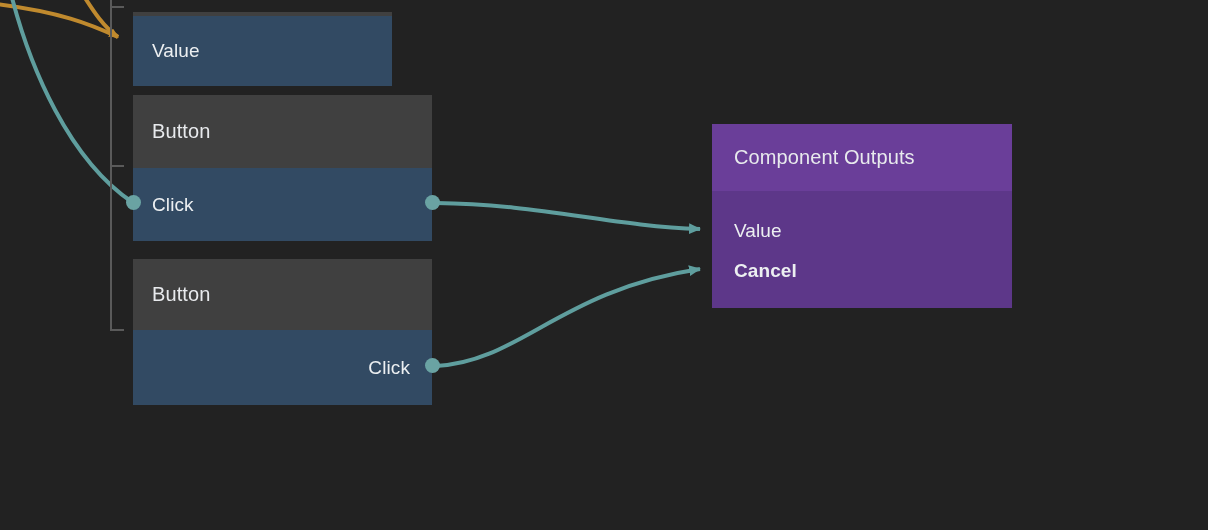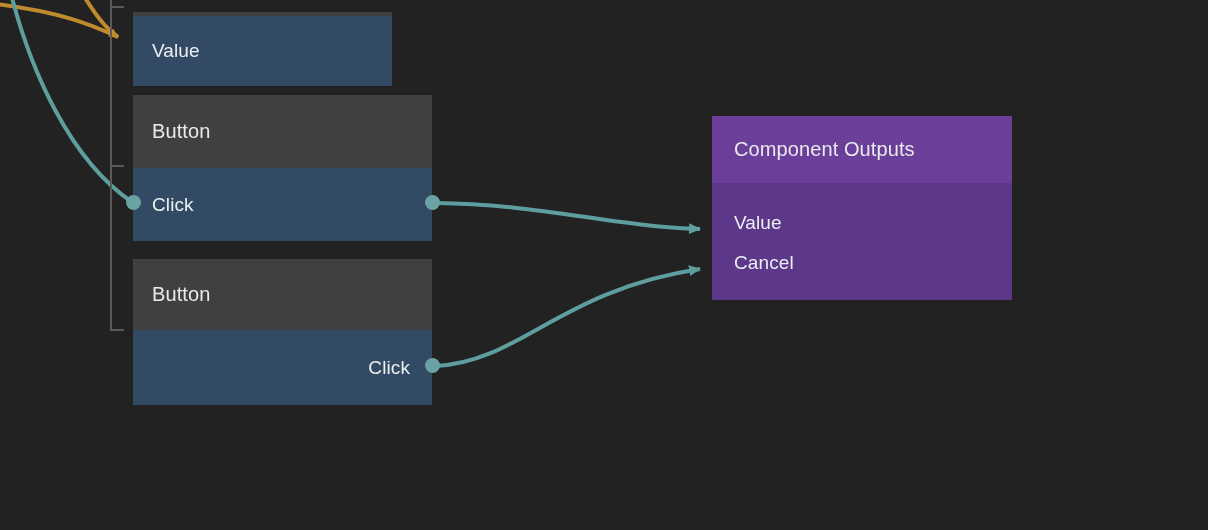--- a/index.html
+++ b/index.html
@@ -131,27 +131,27 @@
       <span>Button</span>
     </div>
     <div class="node-body" style="height:75px;">
       <div class="port-row out" style="height:75px;">
         <span>Click</span>
       </div>
     </div>
   </div>
   <div class="port-dot" style="left:425px; top:358px;"></div>
 
-  <div class="node purple" style="left:712px; top:116px; width:300px; height:184px;">
+  <div class="node purple" style="left:712px; top:124px; width:300px; height:184px;">
     <div class="node-header" style="height:67px; padding-left:22px;">
       <span>Component Outputs</span>
     </div>
     <div class="node-body" style="height:117px; padding-top:20px;">
       <div class="port-row" style="height:40px; padding-left:22px;">
         <span>Value</span>
       </div>
-      <div class="port-row" style="height:40px; padding-left:22px;">
+      <div class="port-row" style="height:40px; padding-left:22px;font-weight:bold;">
         <span>Cancel</span>
       </div>
     </div>
   </div>
 
 </div>
 
 </body></html>

